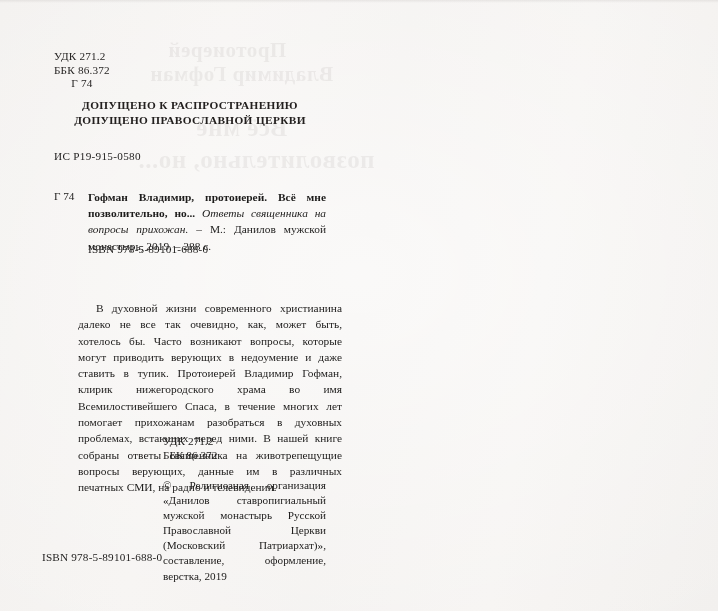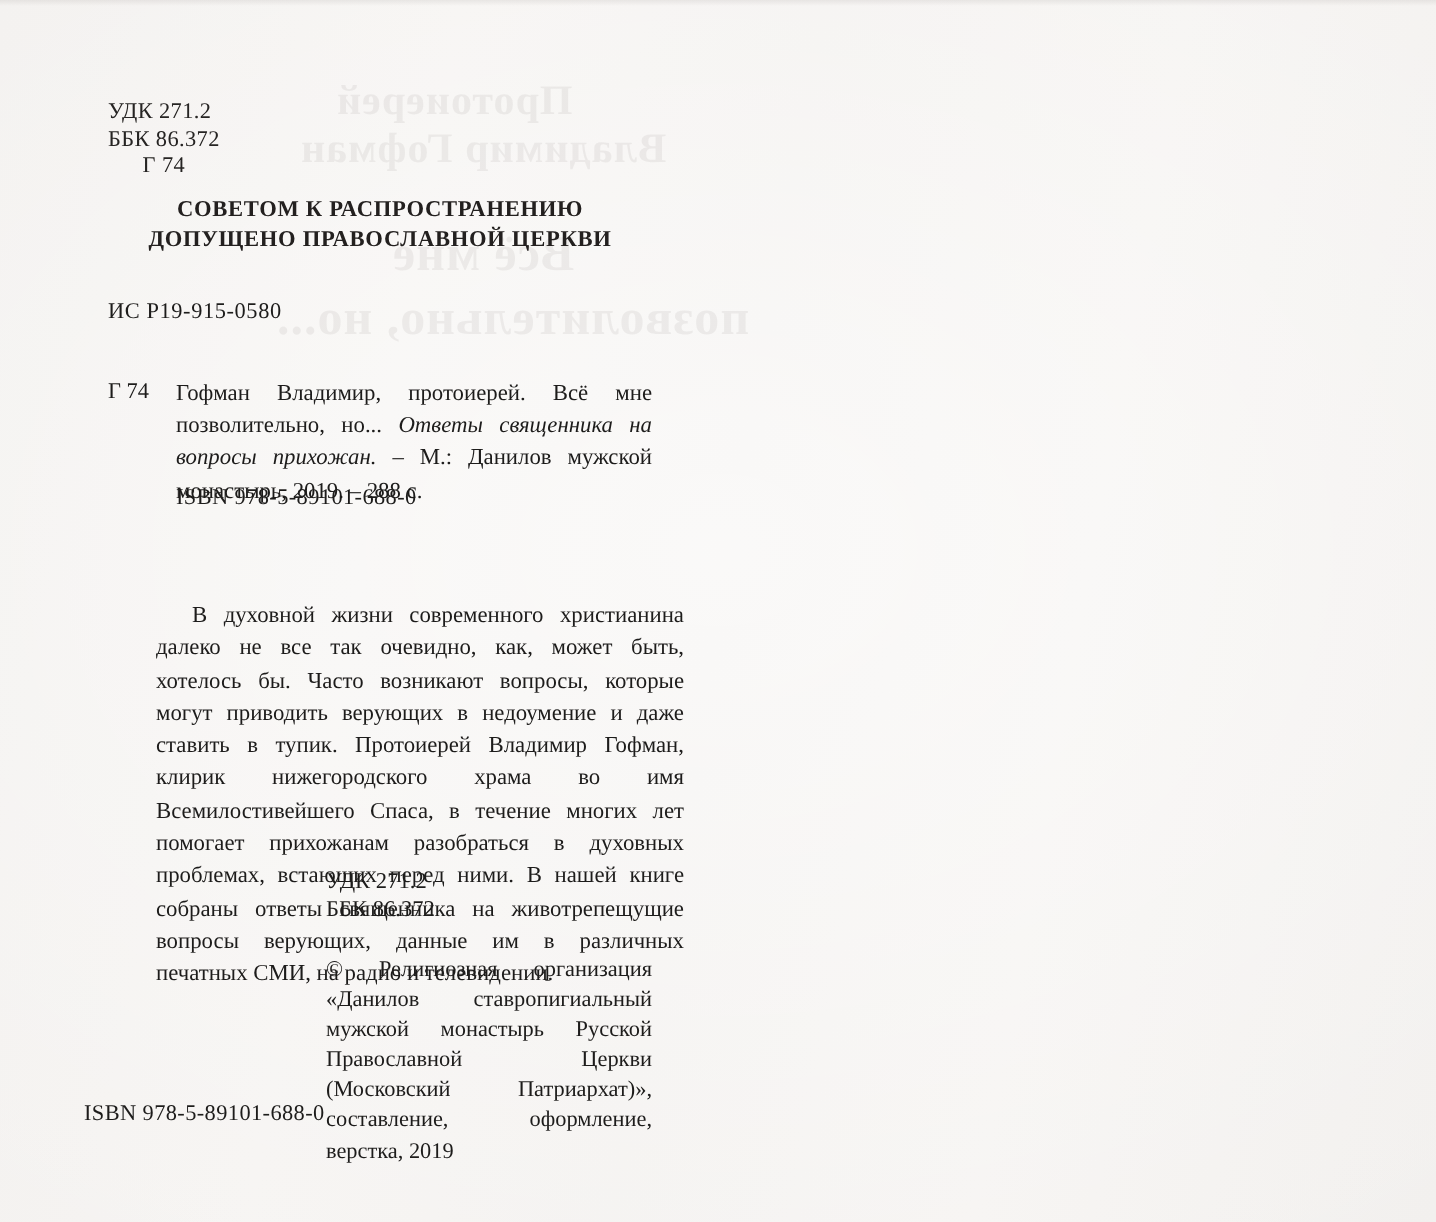--- a/index.html
+++ b/index.html
@@ -93,21 +93,21 @@
   #cite-entry {
     position: absolute;
     left: 88px;
     top: 189px;
     width: 238px;
     font-size: 11.4px;
     line-height: 16.2px;
     text-align: justify;
     text-justify: inter-word;
   }
-  #cite-entry .bold { font-weight: normal; }
+  #cite-entry .bold { font-weight: bold; }
   #cite-entry .ital { font-style: italic; }
 
   #isbn-top {
     position: absolute;
     left: 88px;
     top: 243px;
     font-size: 11.2px;
     letter-spacing: 0.2px;
   }
 
@@ -175,21 +175,21 @@
     <div class="showthrough" id="st-title1">Всё мне</div>
     <div class="showthrough" id="st-title2">позволительно, но...</div>
 
     <div id="udk-block">
       <div>УДК 271.2</div>
       <div>ББК 86.372</div>
       <div class="center-line">Г 74</div>
     </div>
 
     <div id="approval">
-      <div>СОВЕТОМ К РАСПРОСТРАНЕНИЮ</div>
+      <div>ДОПУЩЕНО К РАСПРОСТРАНЕНИЮ</div>
       <div>ДОПУЩЕНО ПРАВОСЛАВНОЙ ЦЕРКВИ</div>
     </div>
     <div id="approval-code">ИС Р19-915-0580</div>
 
     <div id="cite-marker">Г 74</div>
     <div id="cite-entry">
       <span class="bold">Гофман Владимир, протоиерей.</span><span class="bold"> Всё мне позволительно, но...</span><span class="ital"> Ответы священника на вопросы прихожан.</span><span> – М.: Данилов мужской монастырь, 2019. – 288 с.</span>
     </div>
 
     <div id="isbn-top">ISBN 978-5-89101-688-0</div>

